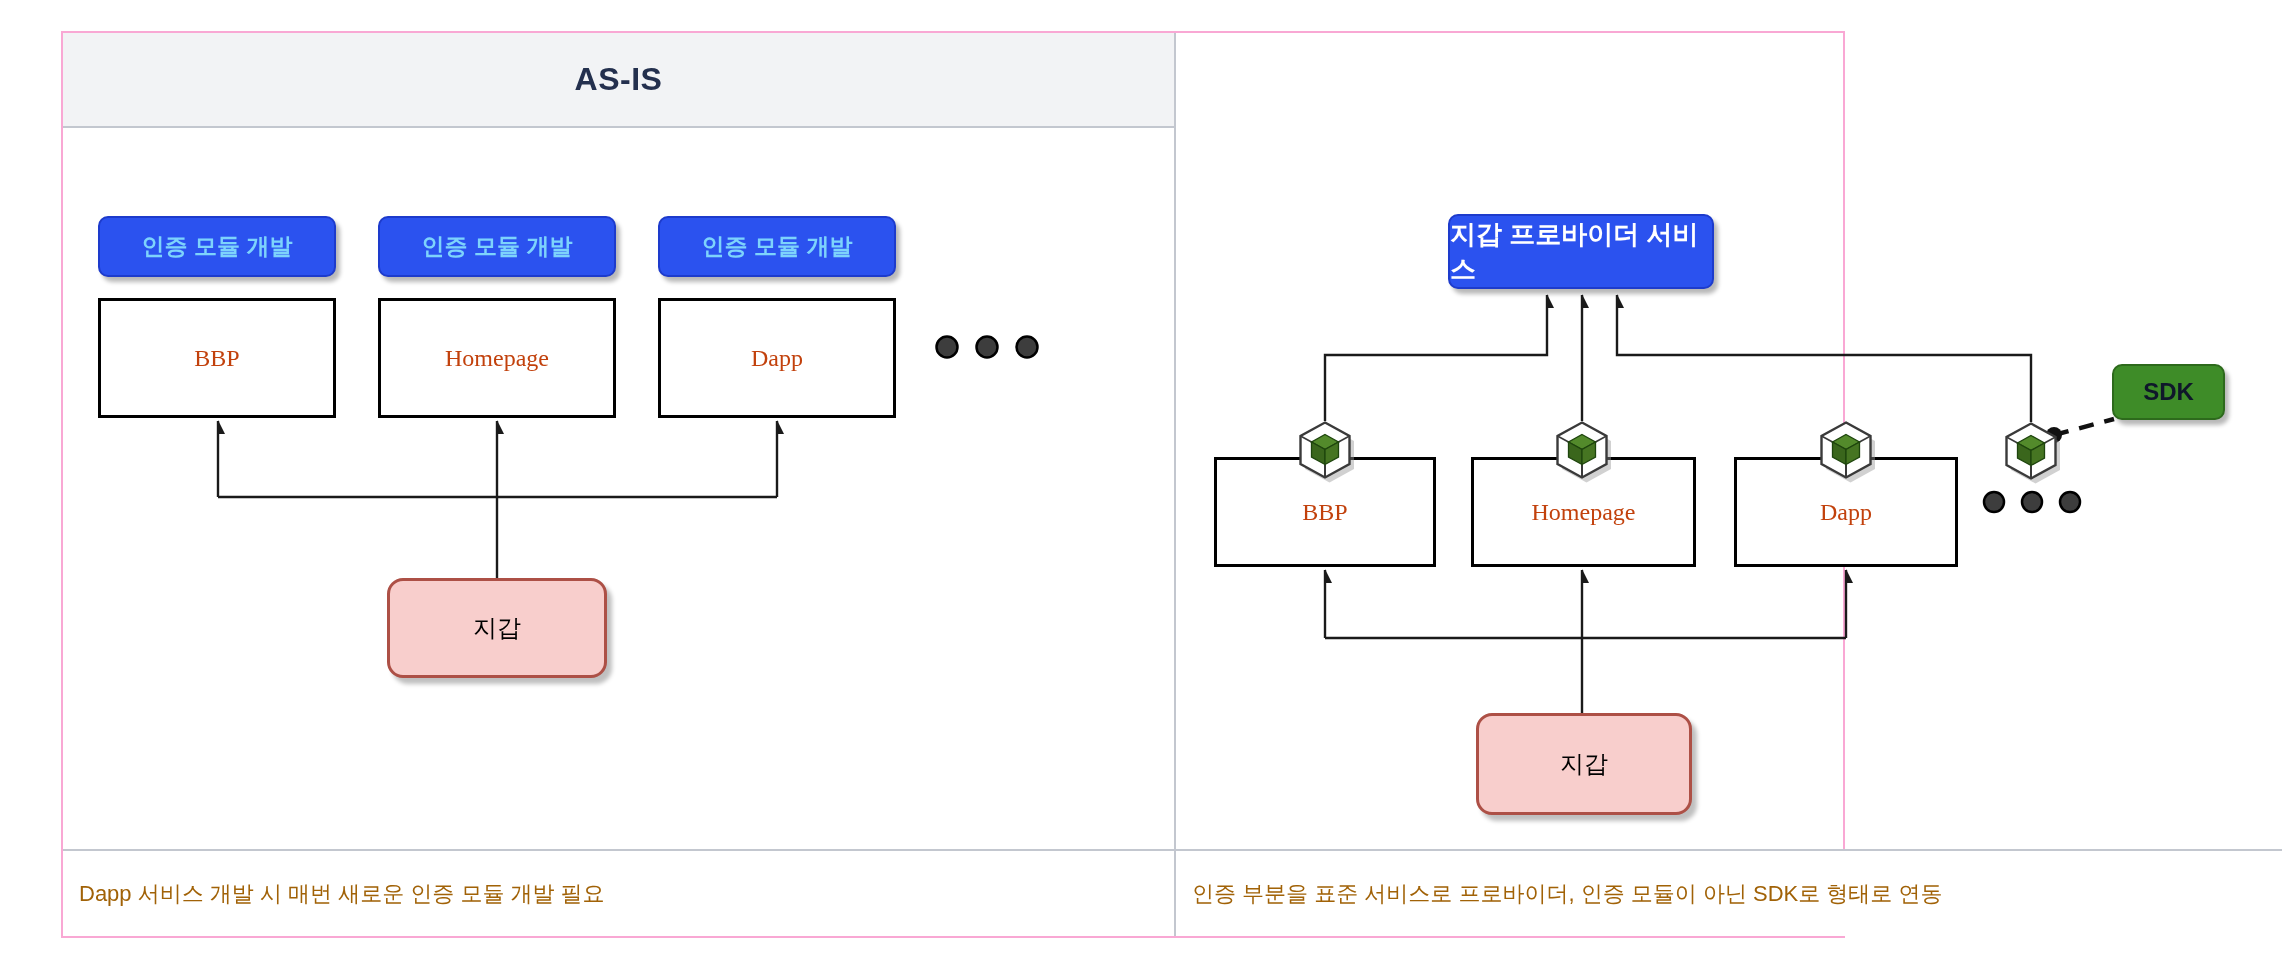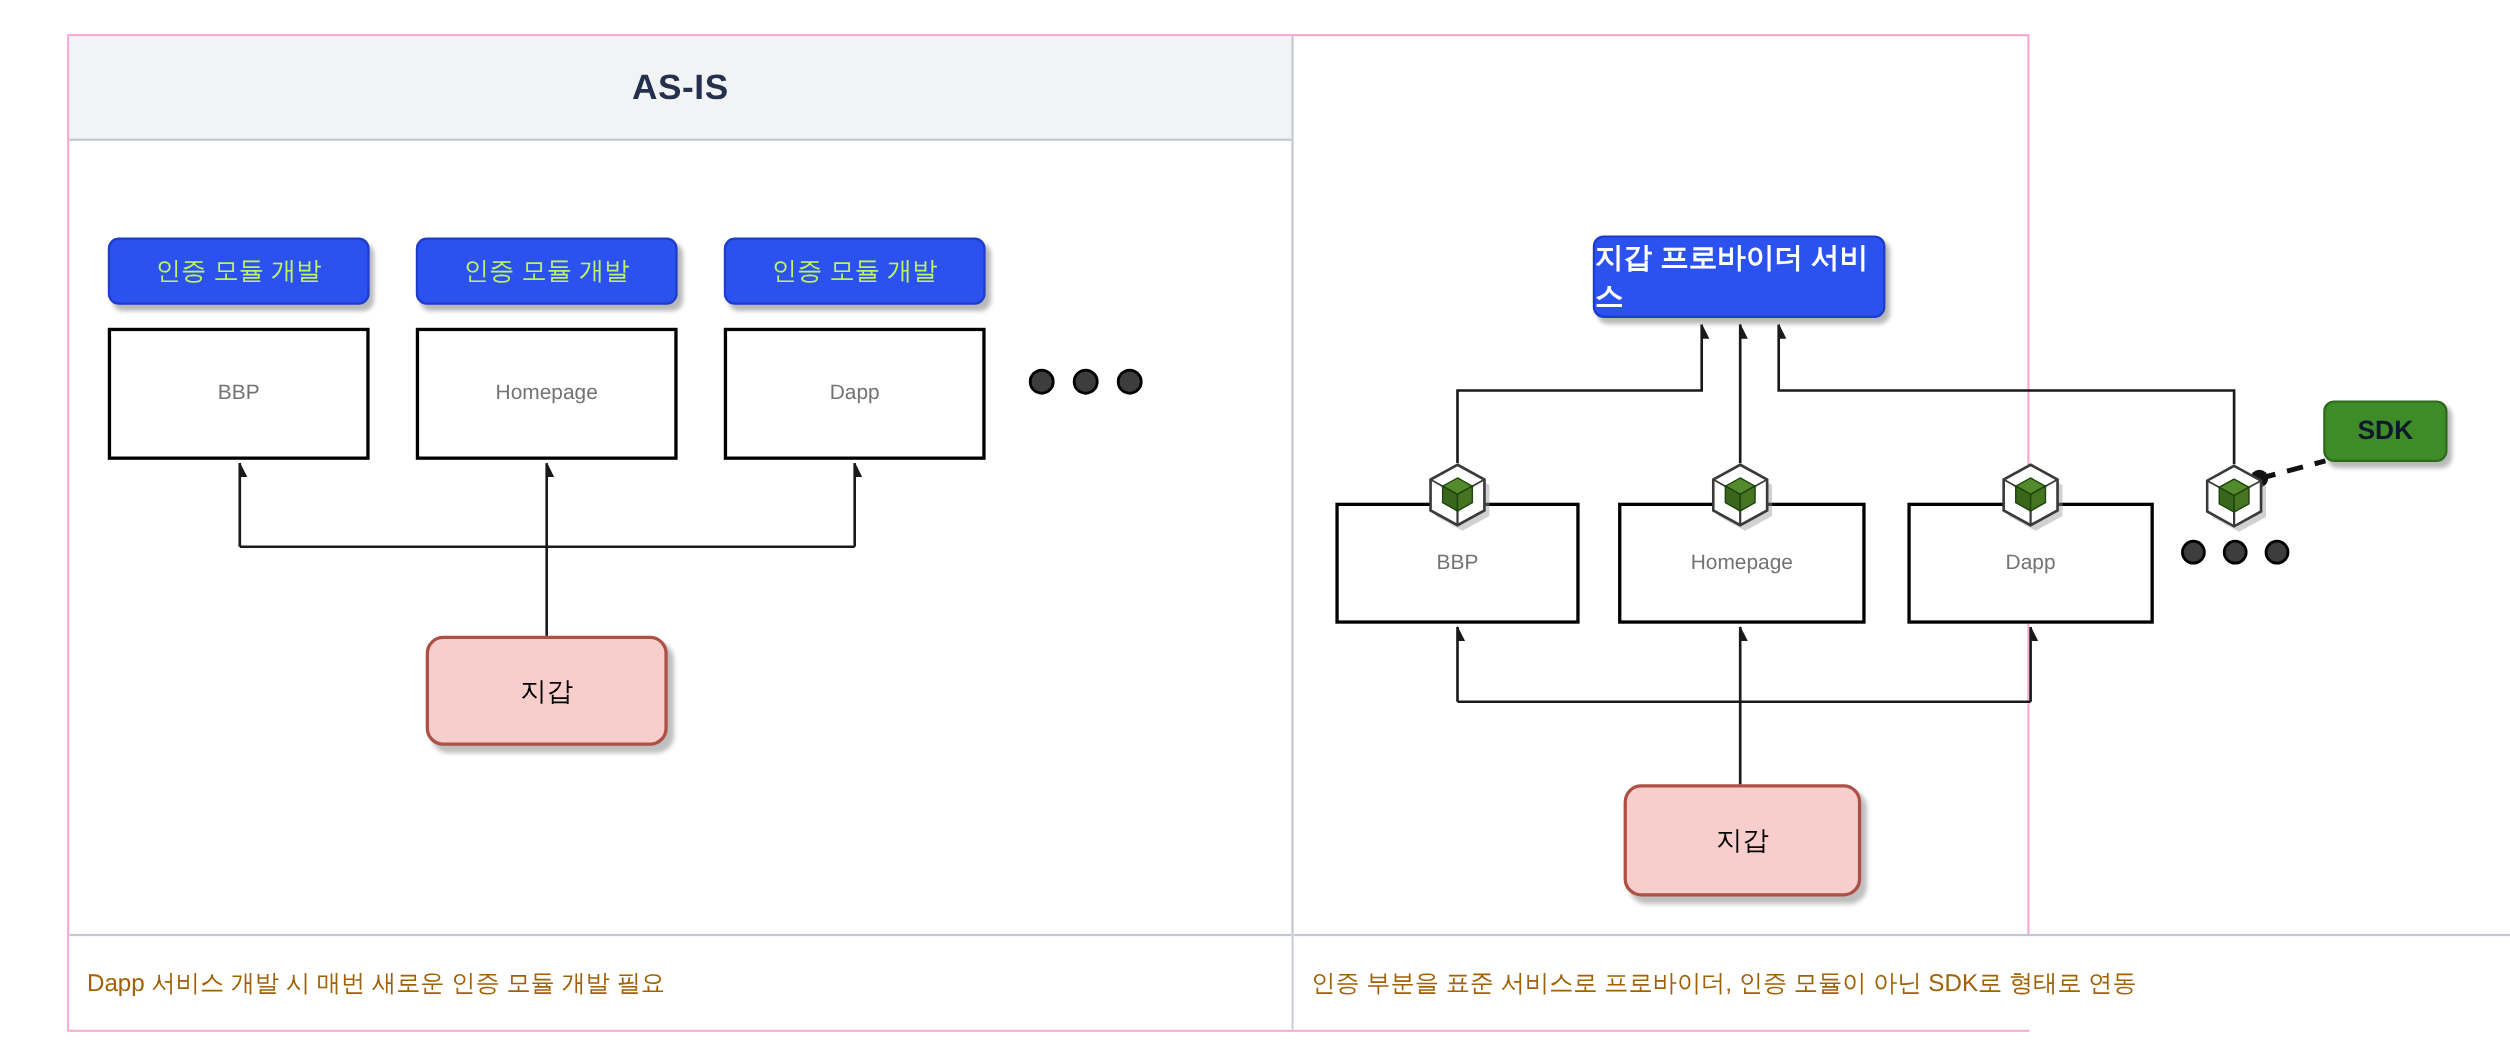--- a/index.html
+++ b/index.html
@@ -15,23 +15,23 @@
   .vdivider { position:absolute; left:1111px; top:0; width:2px; height:903px; background:#c3c7cf; }
   .body-cell { position:absolute; top:97px; height:719px; }
   .body-left  { left:0; width:1111px; }
   .body-right { left:1113px; width:1113px; }
   .cap-cell { position:absolute; top:816px; height:87px; border-top:2px solid #c3c7cf;
     display:flex; align-items:center; font-size:22px; color:#a16207; padding-left:16px; background:#fff; }
   .cap-left  { left:0; width:1111px; }
   .cap-right { left:1113px; width:1113px; }
 
   .node { position:absolute; display:flex; align-items:center; justify-content:center; z-index:1; }
-  .svc-box { background:#ffffff; border:3px solid #000000; font-size:19px; color:#737373; }
+  .svc-box { background:#ffffff; border:3px solid #000000; font-size:24px; color:#c2410c;font-family:Liberation Serif, serif; }
   .auth-btn { background:#2b52ef; border:2px solid #1d3bcc; border-radius:10px;
-    color:#bef264; font-size:23px; font-weight:normal;
+    color:#7dd3fc; font-size:23px; font-weight:bold;
     box-shadow:4px 5px 4px rgba(0,0,0,0.28); }
   .provider { background:#2b52ef; border:2px solid #1d3bcc; border-radius:10px;
     color:#ffffff; font-size:26px; font-weight:bold;
     box-shadow:4px 5px 4px rgba(0,0,0,0.28); }
   .wallet { background:#f8cecc; border:3px solid #ad5046; border-radius:16px;
     color:#000000; font-size:24px; box-shadow:5px 6px 4px rgba(0,0,0,0.25); }
   .sdk { background:#3e8c28; border:2px solid #2d6a1c; border-radius:10px;
     color:#0f172a; font-size:24px; font-weight:600;
     box-shadow:4px 5px 4px rgba(0,0,0,0.28); }
 

